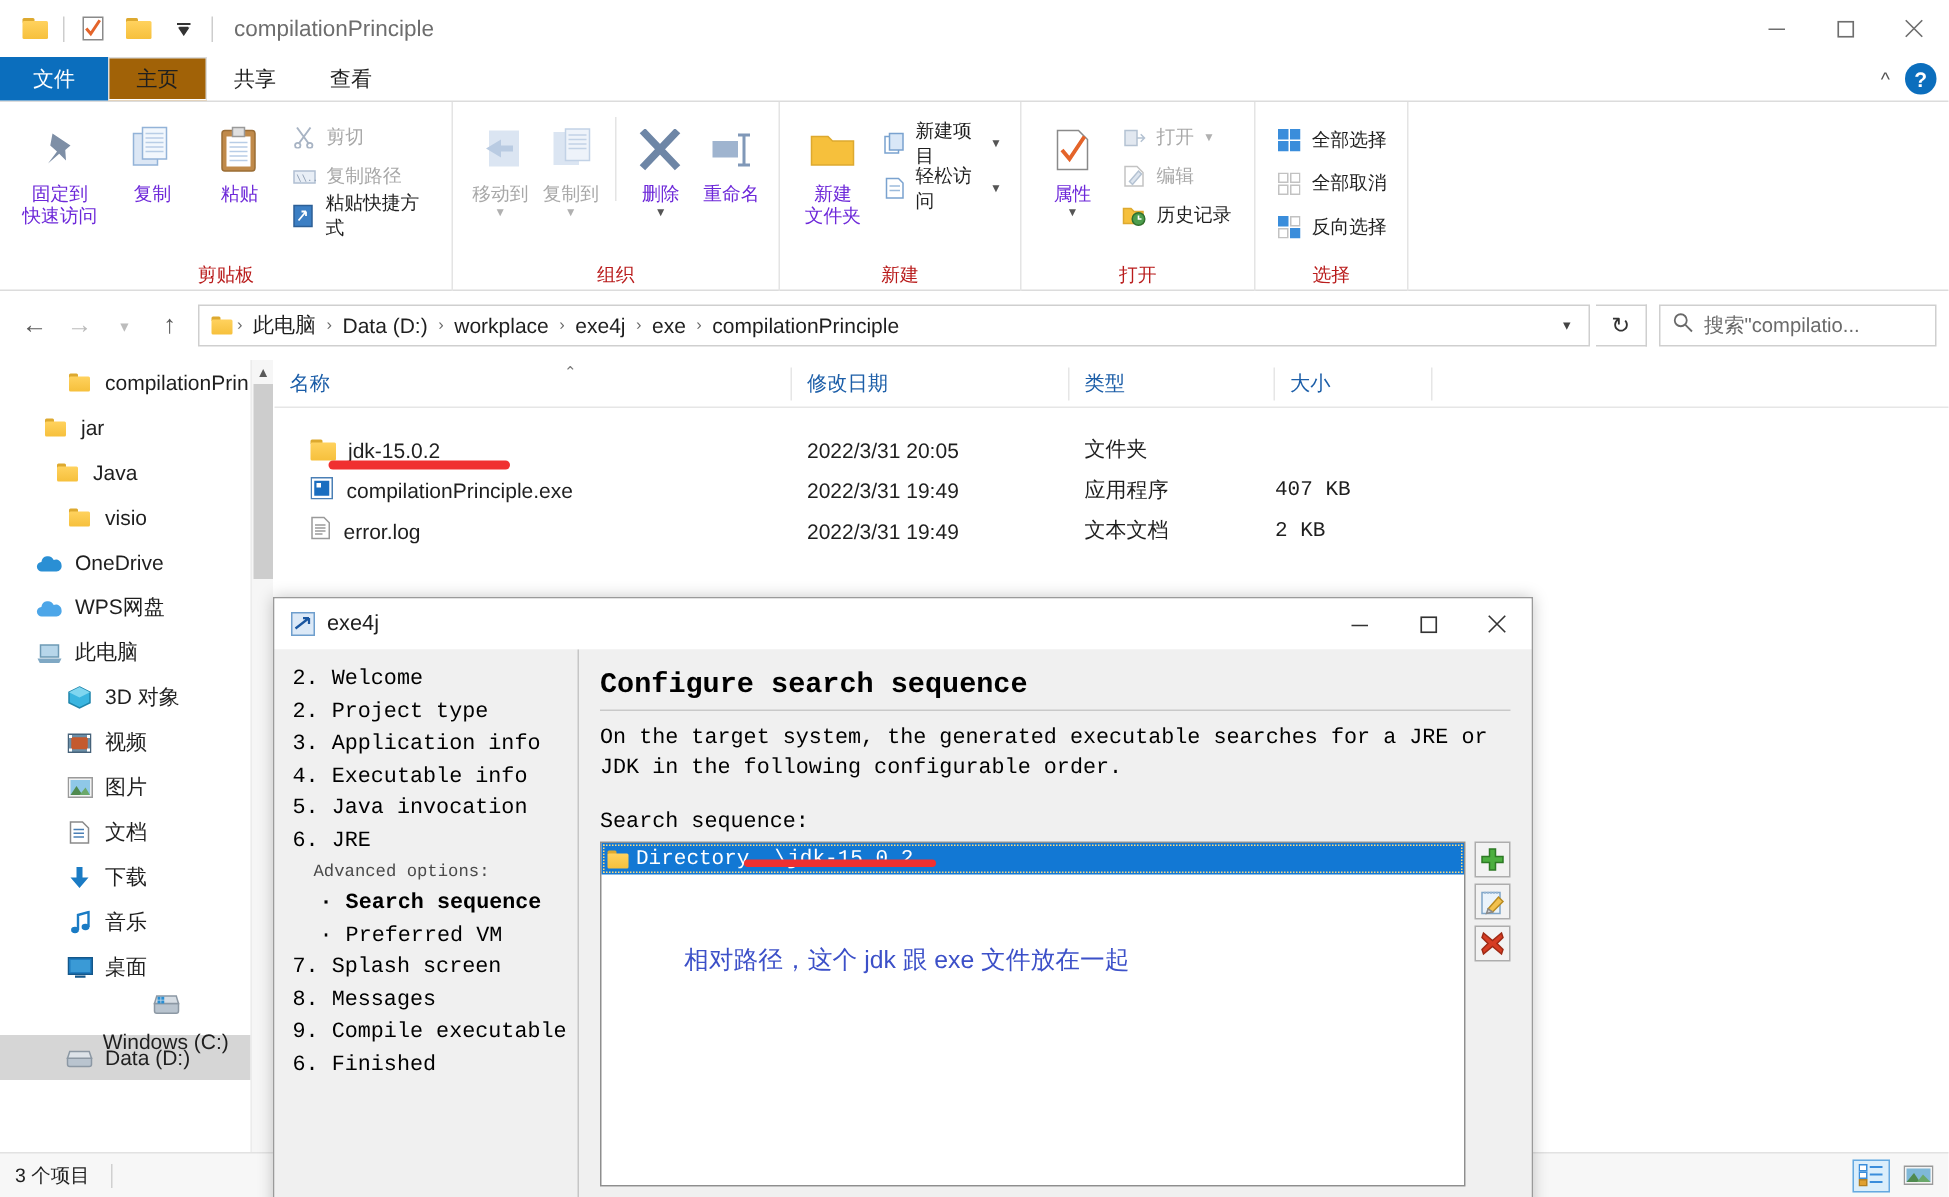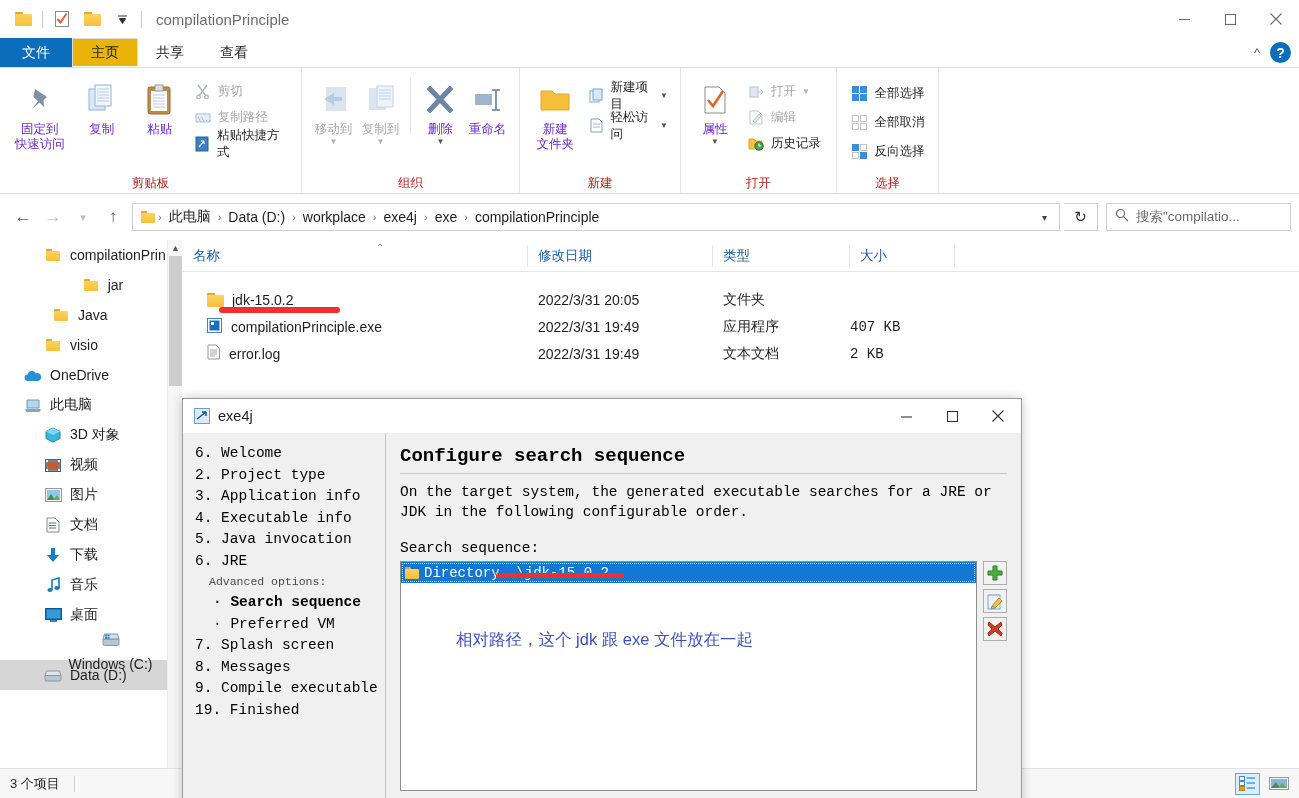--- a/index.html
+++ b/index.html
@@ -48,21 +48,21 @@
   .tabstrip {
     position: absolute; top: 38px; left: 0; width: 1299px; height: 30px;
     background: #ffffff; display: flex; align-items: stretch;
     border-bottom: 1px solid #dcdcdc;
   }
   .tab {
     padding: 0 18px; display: flex; align-items: center; font-size: 14px;
     color: #1f1f1f; cursor: default;
   }
   .tab.file { background: #0b6ebd; color: #ffffff; padding: 0 22px; }
-  .tab.active { background: #eab308; border: 1px solid #dcdcdc; border-bottom-color:#ffffff; position: relative; top:0; }
+  .tab.active { background: #a16207; border: 1px solid #dcdcdc; border-bottom-color:#ffffff; position: relative; top:0; }
   .tabstrip-right { margin-left: auto; display: flex; align-items: center; gap: 10px; padding-right: 8px; }
   .helpbtn {
     width: 21px; height: 21px; border-radius: 50%; background: #0b6ebd;
     color: #fff; font-size: 14px; display: flex; align-items: center; justify-content: center;
     font-weight: bold;
   }
 
   
   .ribbon {
     position: absolute; top: 68px; left: 0; width: 1299px; height: 126px;
@@ -550,45 +550,53 @@
     </div>
   </div>
 
   <div class="sidebar" id="sidebar">
       <div class="navitem" style="padding-left: 44px;">
         <span class="ni">
           <div class="folder sm"></div>
         </span>
         <span>compilationPrin</span>
       </div>
-      <div class="navitem" style="padding-left: 28px; justify-content: center;">
+      <div class="navitem" style="padding-left: 28px;">
         <span class="ni">
           <div class="folder sm"></div>
         </span>
         <span>jar</span>
       </div>
-      <div class="navitem" style="padding-left: 52px;">
+      <div class="navitem" style="padding-left: 36px;">
         <span class="ni">
           <div class="folder sm"></div>
         </span>
         <span>Java</span>
       </div>
       <div class="navitem" style="padding-left: 44px;">
         <span class="ni">
           <div class="folder sm"></div>
         </span>
         <span>visio</span>
       </div>
       <div class="navitem" style="padding-left: 24px;">
         <span class="ni">
           <svg width="18" height="13" viewBox="0 0 18 13">
             <path d="M4 12 a3.2 3.2 0 0 1 -.4 -6.4 a4.3 4.3 0 0 1 8.2 -1.2 a3.6 3.6 0 0 1 5.2 3.3 a3.5 3.5 0 0 1 -3.5 4.3 Z" fill="#2a8fd4"></path>
           </svg>
         </span>
         <span>OneDrive</span>
+      </div>
+      <div class="navitem" style="padding-left: 24px;">
+        <span class="ni">
+          <svg width="18" height="13" viewBox="0 0 18 13">
+            <path d="M4 12 a3.2 3.2 0 0 1 -.4 -6.4 a4.3 4.3 0 0 1 8.2 -1.2 a3.6 3.6 0 0 1 5.2 3.3 a3.5 3.5 0 0 1 -3.5 4.3 Z" fill="#4da6e8"></path>
+          </svg>
+        </span>
+        <span>WPS网盘</span>
       </div>
       <div class="navitem" style="padding-left: 24px;">
         <span class="ni">
           <svg width="18" height="15" viewBox="0 0 18 15">
             <path d="M3 2 h12 v8 H3 Z" fill="#b7d6ea" stroke="#6e9ab5"></path>
             <path d="M1 11 h16 l-1.5 3 H2.5 Z" fill="#7fa8c4"></path>
           </svg>
         </span>
         <span>此电脑</span>
       </div>
@@ -802,33 +810,33 @@
       <div class="dwc">
         <svg width="14" height="14" viewBox="0 0 14 14">
             <path d="M1.5 1.5 L12.5 12.5 M12.5 1.5 L1.5 12.5" stroke="#333" stroke-width="1.1"></path>
           </svg>
       </div>
     </div>
   </div>
 
   <div class="dlg-body">
     <div class="steps" id="steps">
-        <div class="step">6. Welcome</div>
+        <div class="step">2. Welcome</div>
         <div class="step">2. Project type</div>
         <div class="step">3. Application info</div>
         <div class="step">4. Executable info</div>
         <div class="step">5. Java invocation</div>
         <div class="step">6. JRE</div>
         <div class="step adv">Advanced options:</div>
         <div class="step sub bold">· Search sequence</div>
         <div class="step sub">· Preferred VM</div>
         <div class="step">7. Splash screen</div>
         <div class="step">8. Messages</div>
         <div class="step">9. Compile executable</div>
-        <div class="step">19. Finished</div>
+        <div class="step">6. Finished</div>
       </div>
 
     <div class="dlg-right">
       <div class="dlg-h1">Configure search sequence</div>
       <div class="dlg-p">On the target system, the generated executable searches for a JRE or JDK in the following configurable order.</div>
       <div class="dlg-label">Search sequence:</div>
       <div class="listwrap">
         <div class="listbox">
           <div class="listrow">
             <span>

